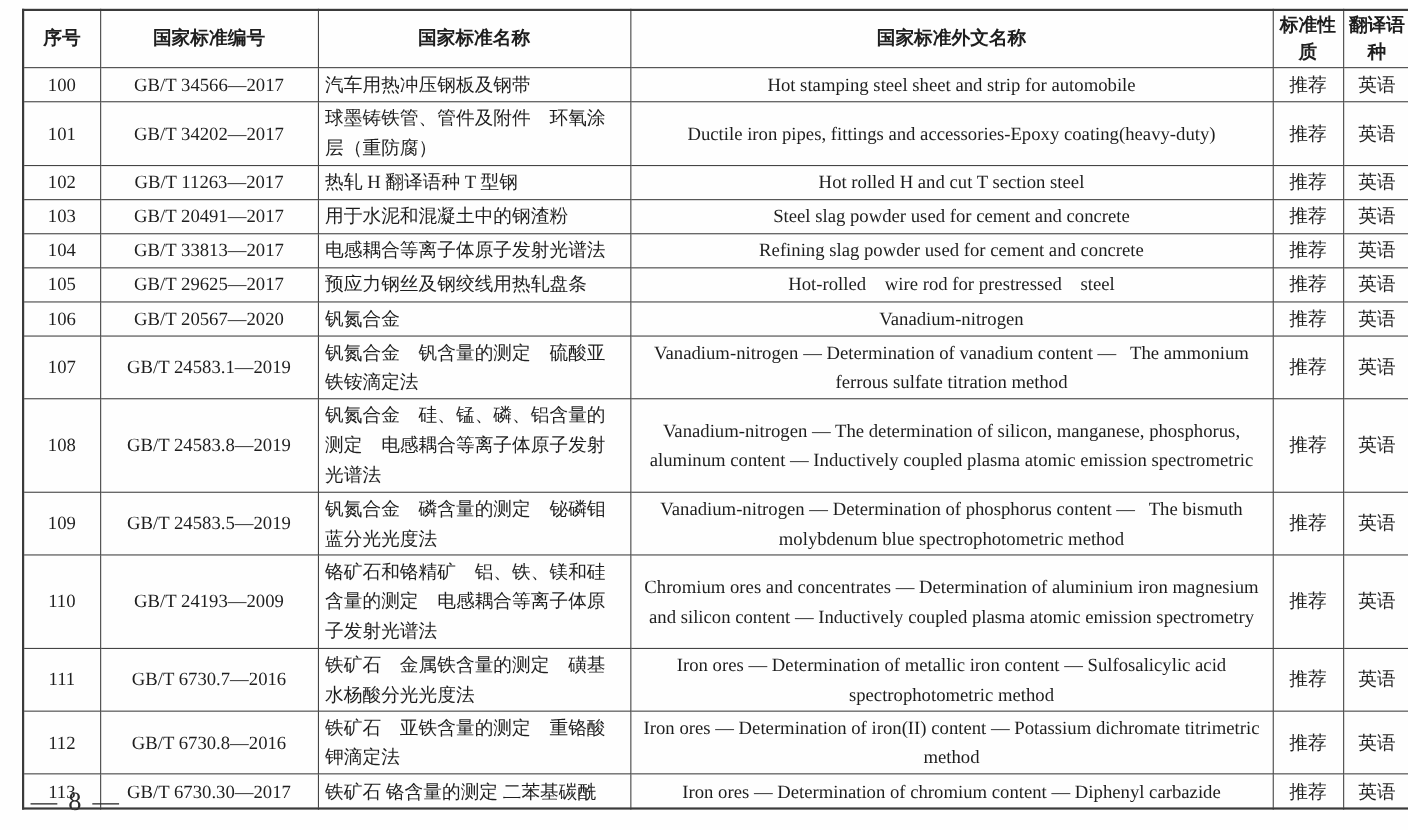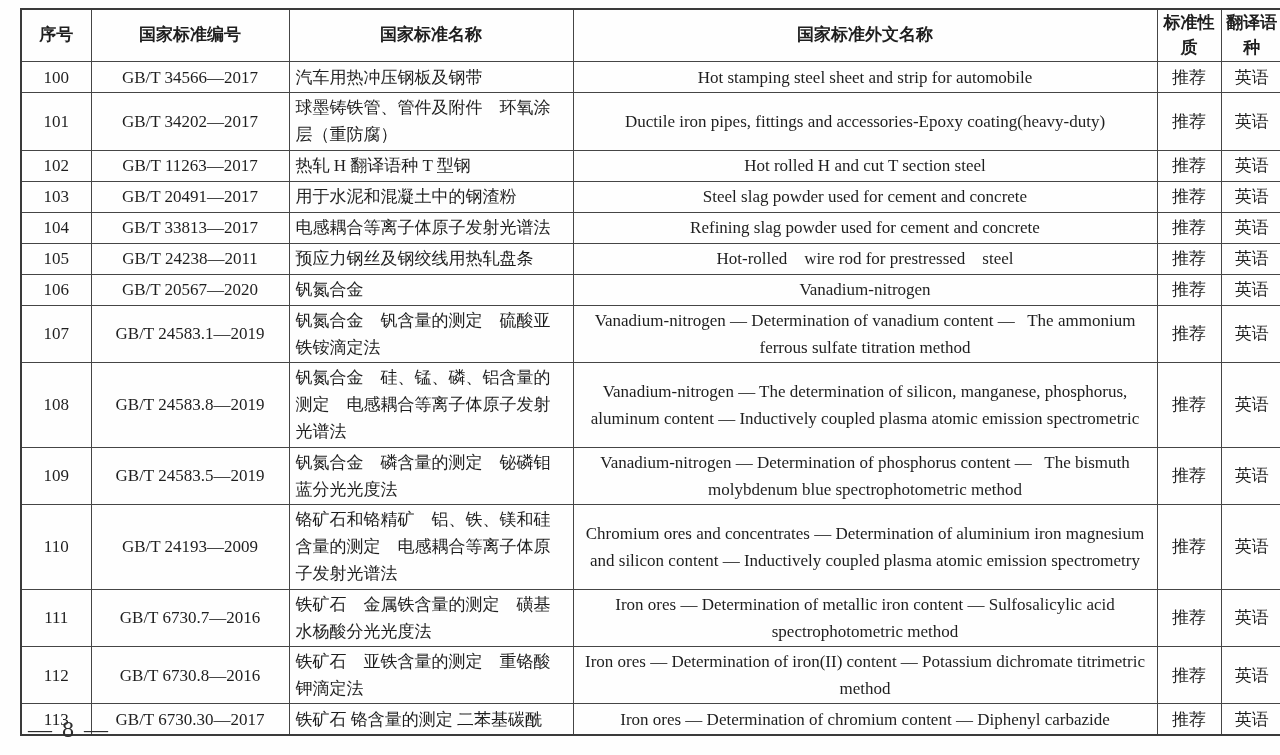--- a/index.html
+++ b/index.html
@@ -120,21 +120,21 @@
         <tr>
     <td class="c-no">104</td>
     <td class="c-code">GB/T 33813—2017</td>
     <td class="c-zh">电感耦合等离子体原子发射光谱法</td>
     <td class="c-en">Refining slag powder used for cement and concrete</td>
     <td class="c-nature">推荐</td>
     <td class="c-lang">英语</td>
   </tr>
         <tr>
     <td class="c-no">105</td>
-    <td class="c-code">GB/T 24238—2011</td>
+    <td class="c-code">GB/T 29625—2017</td>
     <td class="c-zh">预应力钢丝及钢绞线用热轧盘条</td>
     <td class="c-en">Hot-rolled    wire rod for prestressed    steel</td>
     <td class="c-nature">推荐</td>
     <td class="c-lang">英语</td>
   </tr>
         <tr>
     <td class="c-no">106</td>
     <td class="c-code">GB/T 20567—2020</td>
     <td class="c-zh">钒氮合金</td>
     <td class="c-en">Vanadium-nitrogen</td>

